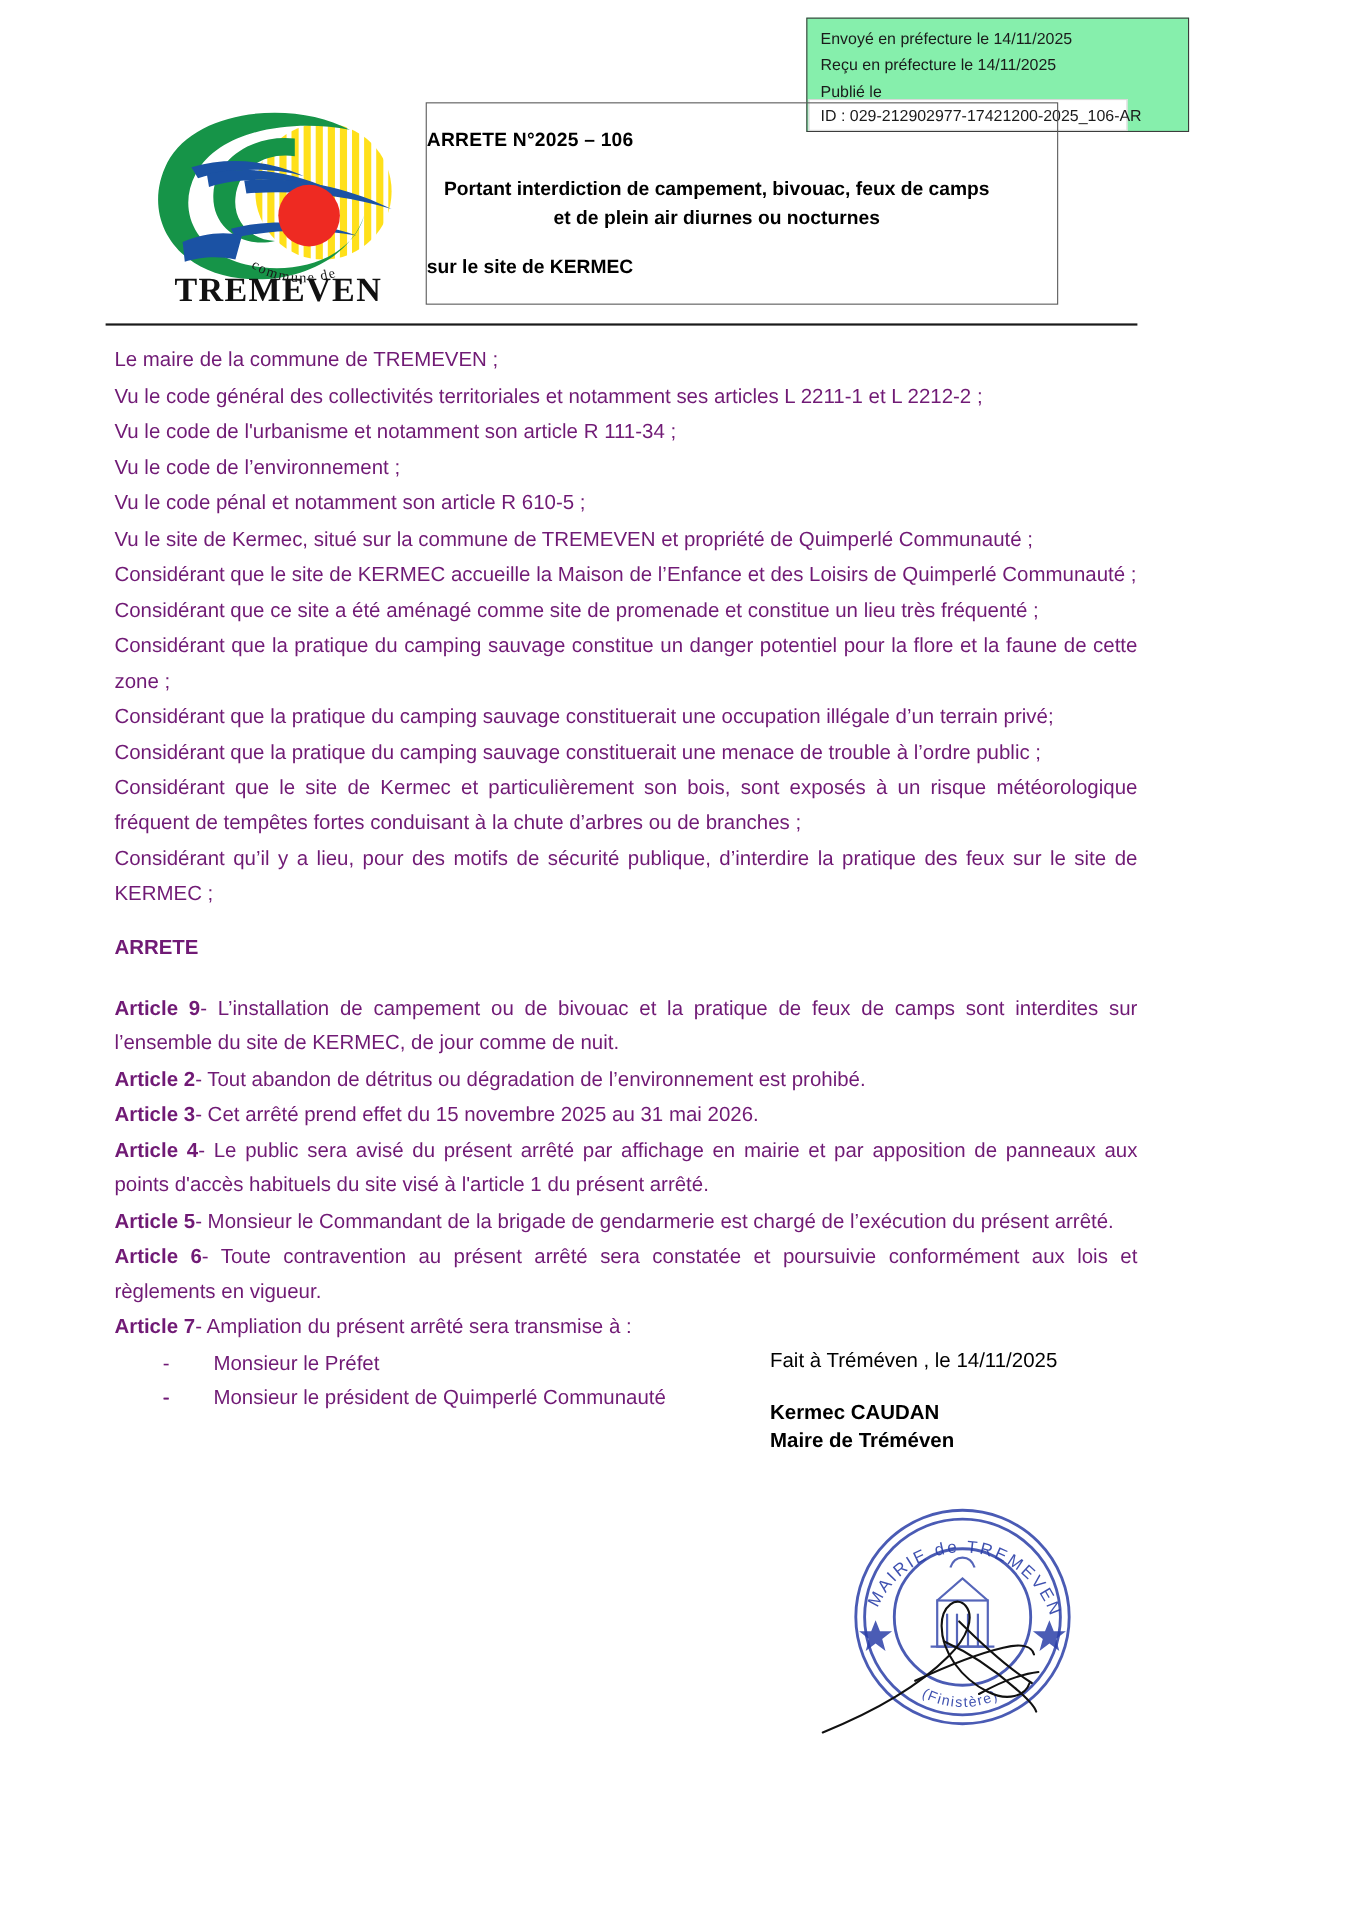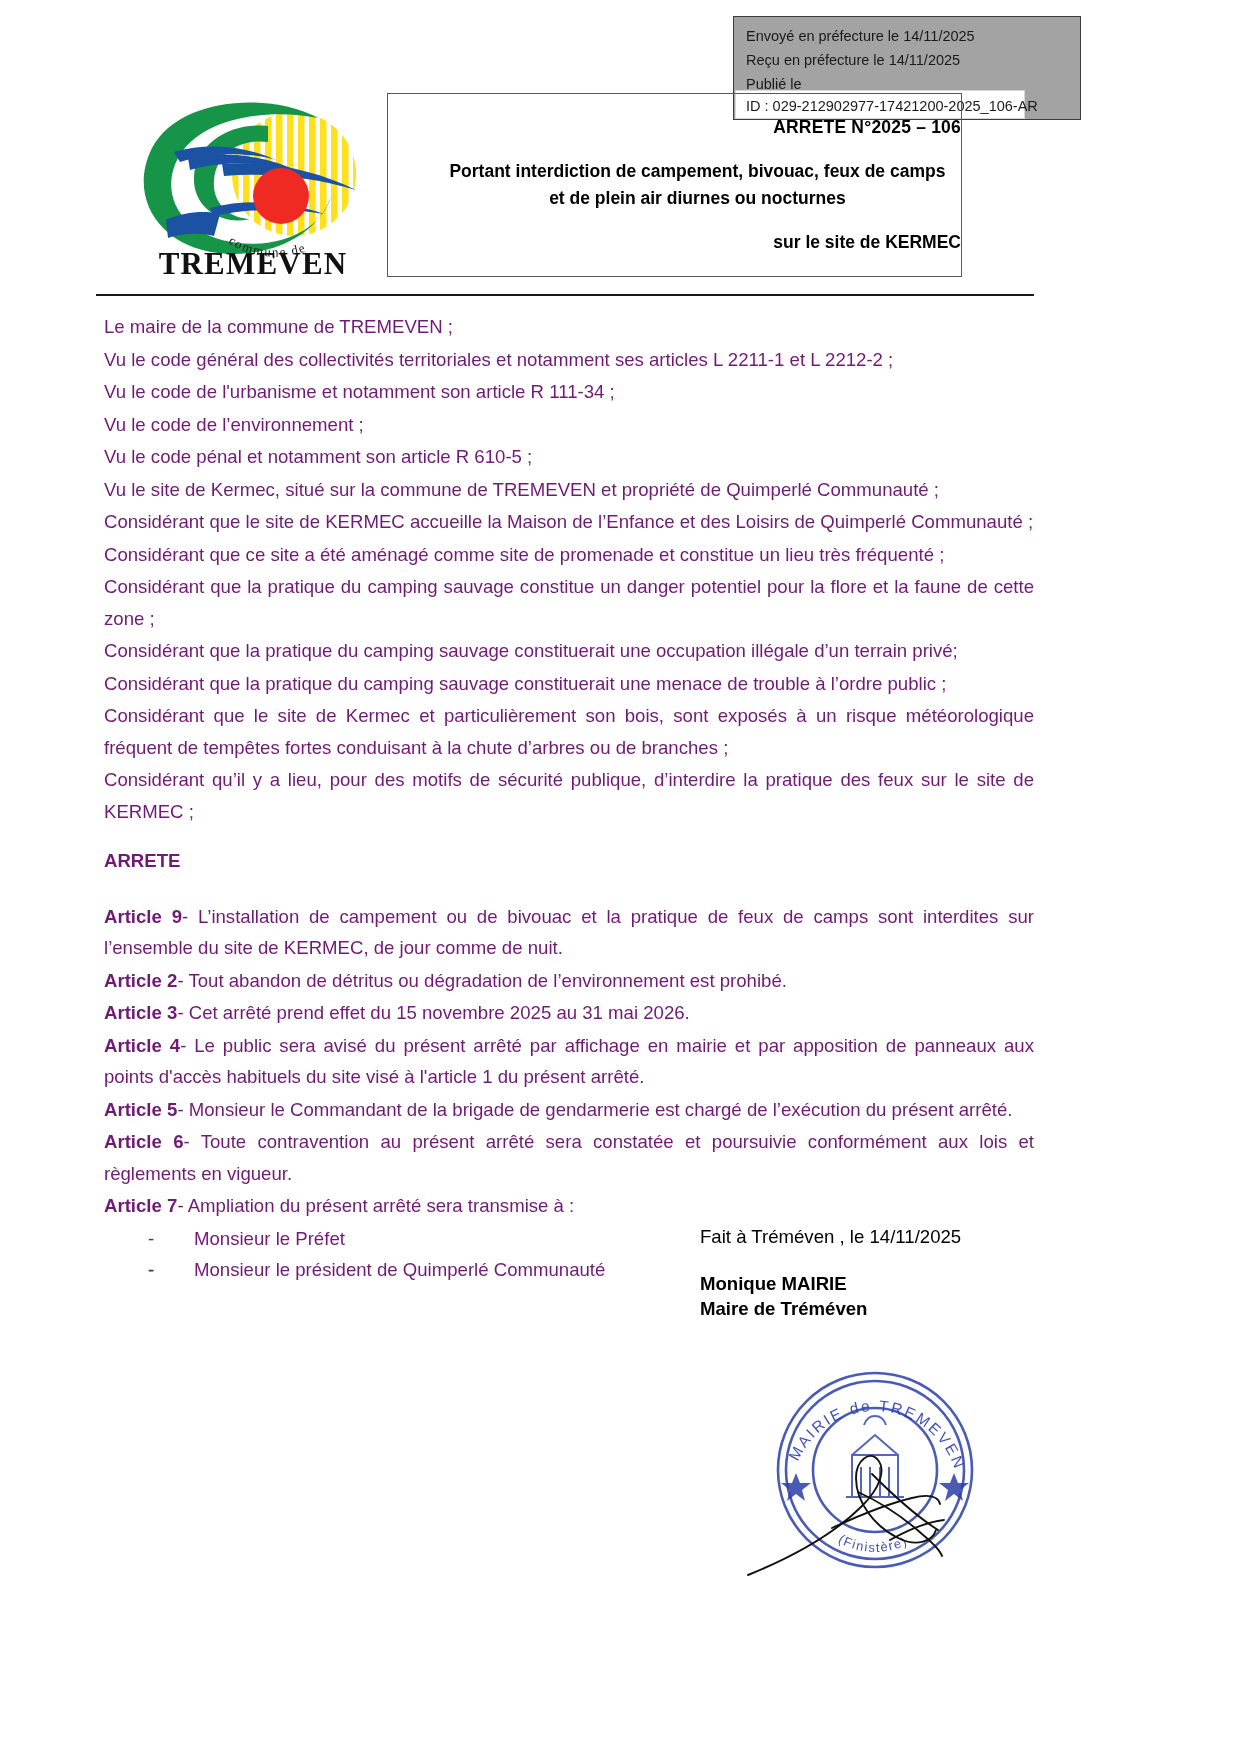--- a/index.html
+++ b/index.html
@@ -9,41 +9,41 @@
     font-family:"Liberation Sans", sans-serif;
     color:#000000;
     position:relative;
     overflow:hidden;
   }
   .page { position:relative; width:1241px; height:1755px; }
 
   
   .prefbox {
     position:absolute; left:733px; top:16px; width:348px; height:104px;
-    border:1.5px solid #3c3c3c; background:#a3a3a3;
+    border:1.5px solid #3c3c3c; background:#86efac;
     box-sizing:border-box; padding:7px 0 0 12px;
   }
   .prefbox .line {
     font-size:14.5px; line-height:24px; color:#1a1a1a; white-space:nowrap;
   }
   .prefbox .idline {
     font-size:14.5px; line-height:23px; color:#1a1a1a; white-space:nowrap;
     position:absolute; left:12px; top:78px;
   }
   .idwhite {
     position:absolute; left:1px; top:73px; width:290px; height:29px;
     background:#ffffff; border:0.8px solid #d8d8d8; box-sizing:border-box;
   }
 
   
   .titlebox {
     position:absolute; left:387px; top:93px; width:575px; height:184px;
     border:1.4px solid #5a5a5a; background:transparent;
     box-sizing:border-box;
-    display:flex; flex-direction:column; justify-content:center; align-items:flex-end;
+    display:flex; flex-direction:column; justify-content:center; align-items:flex-start;
   }
   .titlebox .t-num {
     font-weight:bold; font-size:17.5px; text-align:center; margin-bottom:20px;
     letter-spacing:0.2px;
   }
   .titlebox .t-sub {
     font-weight:bold; font-size:17.5px; text-align:center; line-height:27px;
     margin-bottom:20px; width:92%;
   }
   .titlebox .t-site {
@@ -217,21 +217,21 @@
       </li>
       <li>
         <span class="dash">-</span>
         <span>Monsieur le président de Quimperlé Communauté</span>
       </li>
     </ul>
   </div>
 
   <div class="sig-place">Fait à Tréméven , le 14/11/2025</div>
   <div class="sig-name">
-    <div>Monique MAIRIE</div>
+    <div>Kermec CAUDAN</div>
     <div>Maire de Tréméven</div>
   </div>
 
   <div class="stampwrap">
     <svg width="230" height="230" viewBox="0 0 230 230" xmlns="http://www.w3.org/2000/svg">
       <g stroke="#2B3FA8" fill="none" stroke-width="2.6" opacity="0.85">
         <circle cx="115" cy="115" r="97"></circle>
         <circle cx="115" cy="115" r="89"></circle>
         <circle cx="115" cy="115" r="62"></circle>
       </g>

